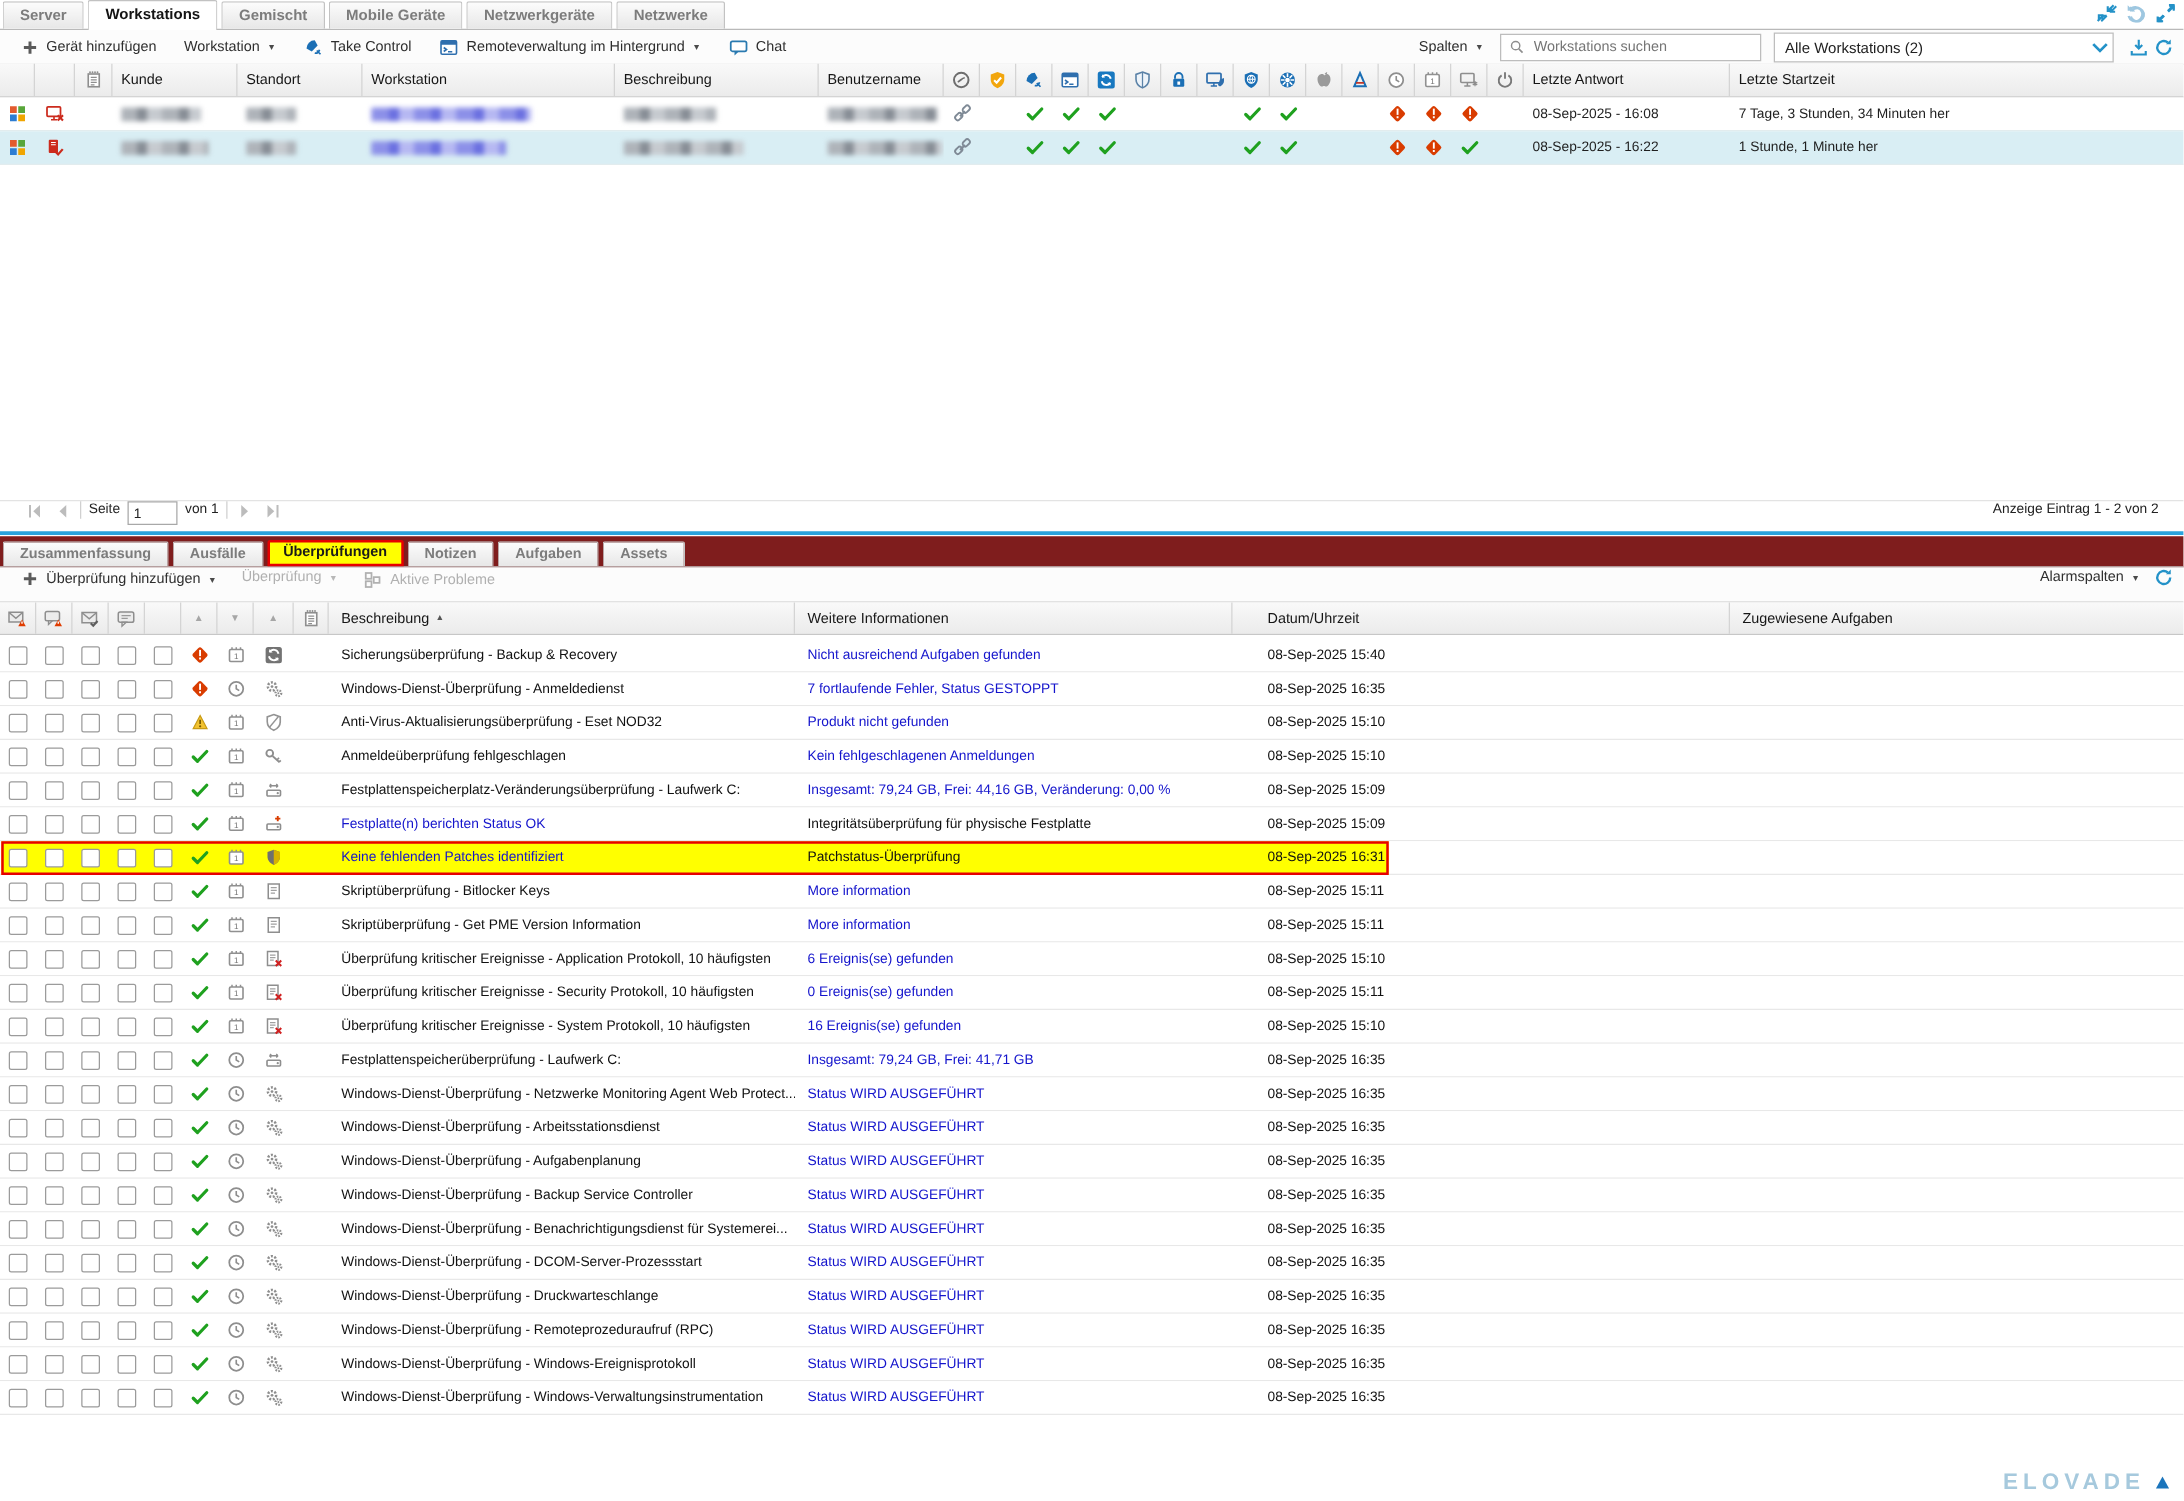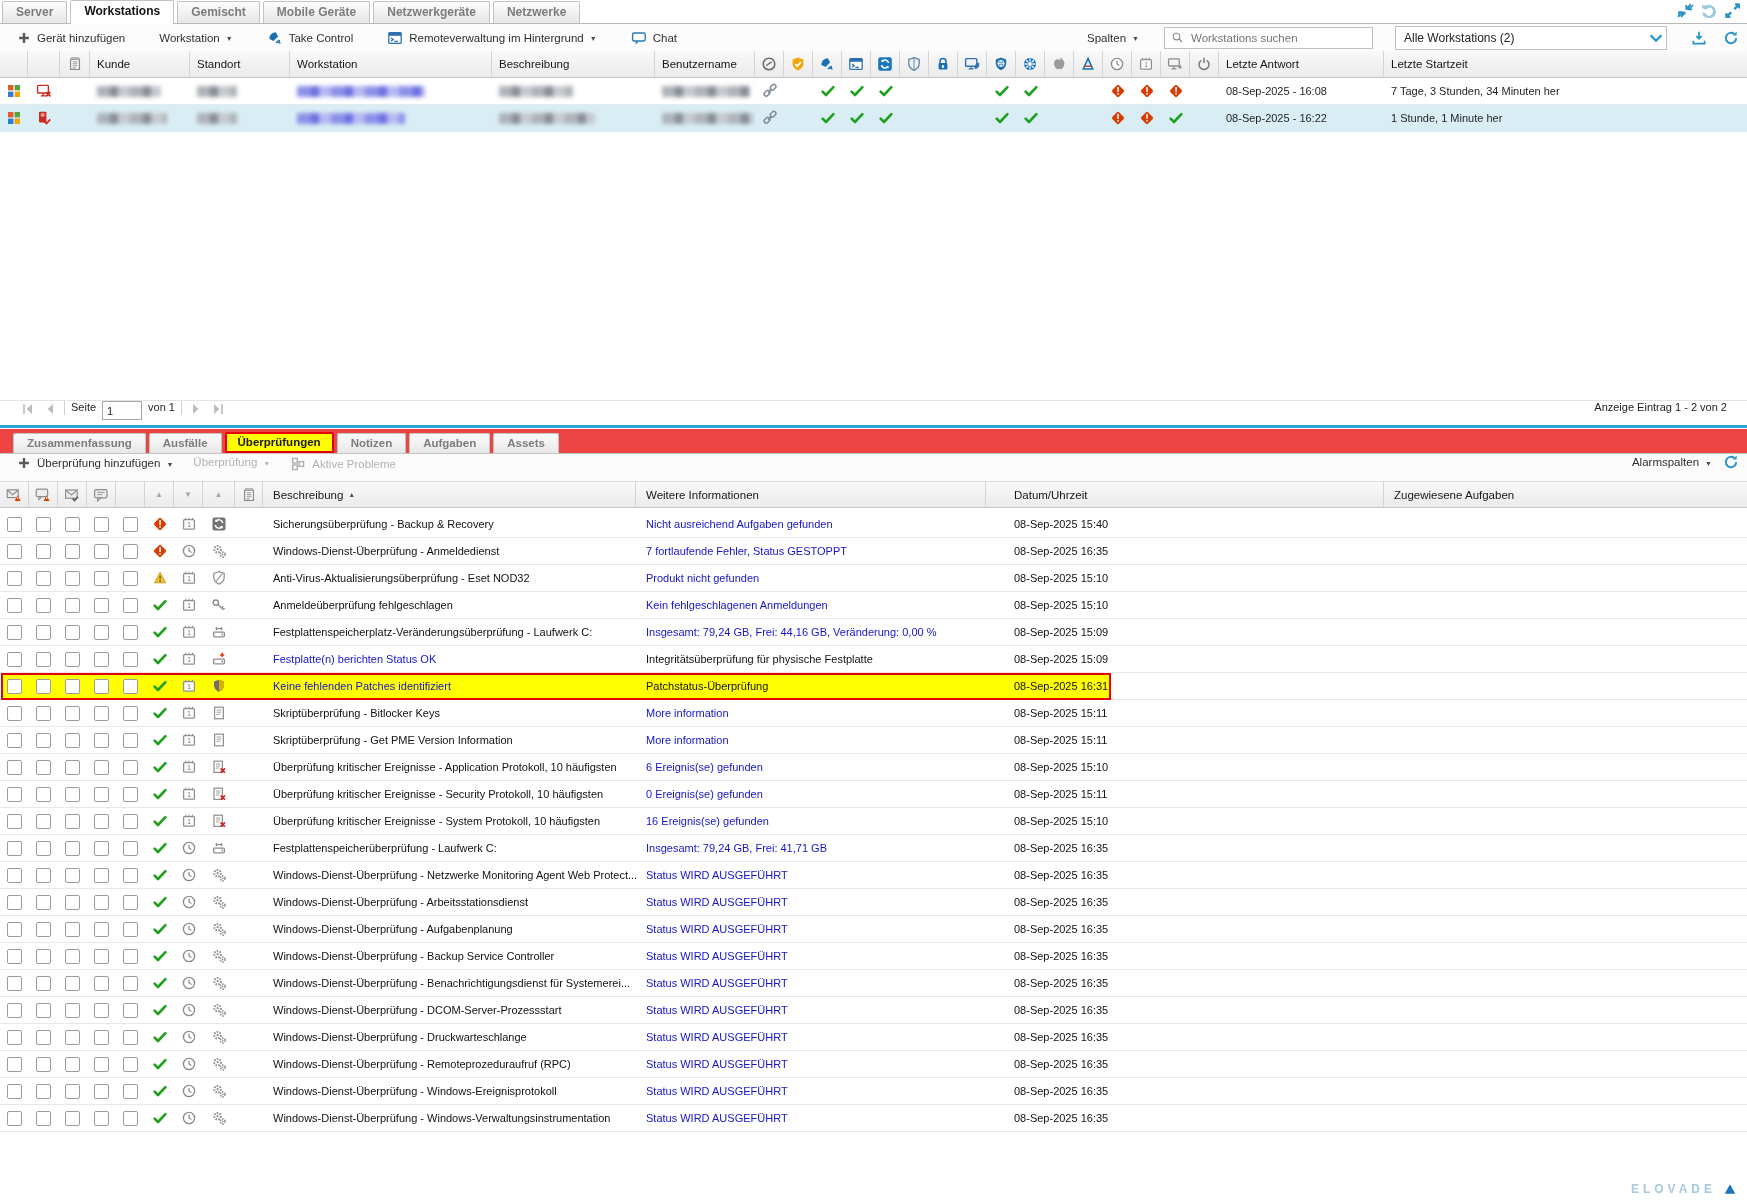--- a/index.html
+++ b/index.html
@@ -12,21 +12,21 @@
   .icon.sm{width:14px;height:14px;}
   .icon.xs{width:13px;height:13px;}
   
   .tabsbar{position:absolute;left:0;top:0;right:0;height:23px;border-bottom:1px solid #b9b9b9;display:flex;align-items:flex-end;padding-left:2px;background:#fff;}
   .tab{padding:3px 13px 4px;margin-right:3px;border:1px solid #c2c2c2;border-bottom:none;border-radius:2px 2px 0 0;
        background:linear-gradient(#fcfcfc,#e7e7e7);color:#7c7c7c;font-weight:bold;font-size:12px;white-space:nowrap;}
   .tab.active{background:#fff;color:#141414;position:relative;top:1px;padding-bottom:6px;}
   .winctl{position:absolute;right:6px;top:2px;display:flex;gap:7px;align-items:center;}
   .winctl .icon{width:17px;height:17px;}
   
-  .tbar{position:absolute;left:0;top:24px;right:0;height:27px;display:flex;align-items:center;gap:16px;padding:0 8px;background:#fcfcfc;border-bottom:1px solid #d9d9d9;}
+  .tbar{position:absolute;left:0;top:24px;right:0;height:27px;display:flex;align-items:center;gap:4px;padding:0 8px;background:#fcfcfc;border-bottom:1px solid #d9d9d9;}
   .tbtn{display:flex;align-items:center;gap:6px;padding:2px 9px;color:#2e2e2e;font-size:11.5px;white-space:nowrap;}
   .tbtn.off{color:#b0b0b0;}
   .caret{font-size:7px;color:#4a4a4a;transform:translateY(1px);}
   .tbtn.off .caret{color:#b8b8b8;}
   .spring{flex:1;}
   .search{display:flex;align-items:center;gap:5px;border:1px solid #bdbdbd;background:#fff;height:20px;padding:0 6px;width:195px;margin-right:6px;}
   .search input{border:none;outline:none;font-size:11.5px;color:#555;width:100%;font-family:inherit;background:transparent;}
   .filter{display:flex;align-items:center;border:1px solid #bdbdbd;background:#fff;height:22px;width:262px;padding-left:8px;font-size:12px;color:#222;margin-right:8px;}
   .filter .chev{margin-left:auto;width:20px;height:18px;}
   
@@ -43,21 +43,21 @@
   .blur{height:11px;border-radius:1px;filter:blur(2.3px);
         background:repeating-linear-gradient(90deg,#aeb3b9 0 13px,#878d95 13px 21px,#c6cacf 21px 33px);}
   .blur.blue{background:repeating-linear-gradient(90deg,#8c90e8 0 14px,#6a6fe0 14px 22px,#b6b8f2 22px 34px);}
   
   .pager{position:absolute;left:0;top:400px;right:0;height:25px;display:flex;align-items:flex-start;gap:6px;padding:0 20px;border-top:1px solid #e3e3e3;background:#fff;}
   .pgsep{width:1px;height:14px;background:#d0d0d0;}
   .pager input{width:30px;height:15px;border:1px solid #a8a8a8;font-size:11px;padding:1px 4px;font-family:inherit;color:#222;}
   .pgsum{margin-left:auto;color:#222;}
   .splitter{position:absolute;left:0;top:425px;right:0;height:3px;background:#2aa3dd;}
   
-  .dtabs{position:absolute;left:0;top:429px;right:0;height:24px;border-bottom:1px solid #c4c4c4;display:flex;align-items:flex-end;padding-left:13px;background:#ef4444;}
+  .dtabs{position:absolute;left:0;top:429px;right:0;height:24px;border-bottom:1px solid #c4c4c4;display:flex;align-items:flex-end;padding-left:2px;background:#7f1d1d;}
   .dtab{padding:3px 13px 4px;margin-right:3px;border:1px solid #c2c2c2;border-bottom:none;border-radius:2px 2px 0 0;
         background:linear-gradient(#fcfcfc,#e7e7e7);color:#7c7c7c;font-weight:bold;font-size:11.5px;white-space:nowrap;}
   .dtab.hl{background:#ffff00;border:2px solid #e60000;color:#1a1a1a;padding:2px 11px 3px;}
   .dwinctl{position:absolute;right:6px;top:3px;display:flex;gap:7px;align-items:center;}
   .dwinctl .icon{width:16px;height:16px;}
   
   .dbar{position:absolute;left:0;top:454px;right:0;height:27px;display:flex;align-items:flex-start;gap:2px;padding:0 8px;background:#fcfcfc;border-bottom:1px solid #d9d9d9;}
   
   .lhead{position:absolute;left:0;top:482px;right:0;height:25px;display:grid;grid-template-columns:var(--lcols);
          background:linear-gradient(#f9f9f9,#ebebeb);border-bottom:1px solid #c7c7c7;}
@@ -70,21 +70,21 @@
   .lbody{position:absolute;left:0;top:511px;right:0;}
   .lrow{position:relative;display:grid;grid-template-columns:var(--lcols);height:26px;border-bottom:1px solid #e8e8e8;background:#fff;}
   .lrow>div{position:relative;z-index:1;display:flex;align-items:center;justify-content:center;overflow:hidden;white-space:nowrap;height:100%;}
   .lrow>div.txt{justify-content:flex-start;padding-left:10px;color:#111;}
   .lrow>div.date{justify-content:flex-start;padding-left:28px;color:#111;}
   .lrow.hl::before{content:'';position:absolute;left:1px;top:0;bottom:-1px;width:1110px;background:#ffff00;border:2px solid #e60000;box-sizing:border-box;z-index:0;}
   .link{color:#1414cc;cursor:pointer;}
   .cb{width:13px;height:13px;border:1px solid #9b9b9b;border-radius:2px;background:#fff;}
   
   .brand{position:absolute;right:10px;bottom:5px;display:flex;align-items:center;gap:7px;}
-  .brand .word{font-size:12px;font-weight:bold;letter-spacing:4px;color:#a6c9dd;}
+  .brand .word{font-size:18px;font-weight:bold;letter-spacing:4px;color:#a6c9dd;}
   .brand .icon{width:14px;height:14px;}
 </style>
 </head>
 <body>
 
 <div id="app">
 
   <div class="tabsbar">
       <div class="tab">Server</div>
       <div class="tab active">Workstations</div>

